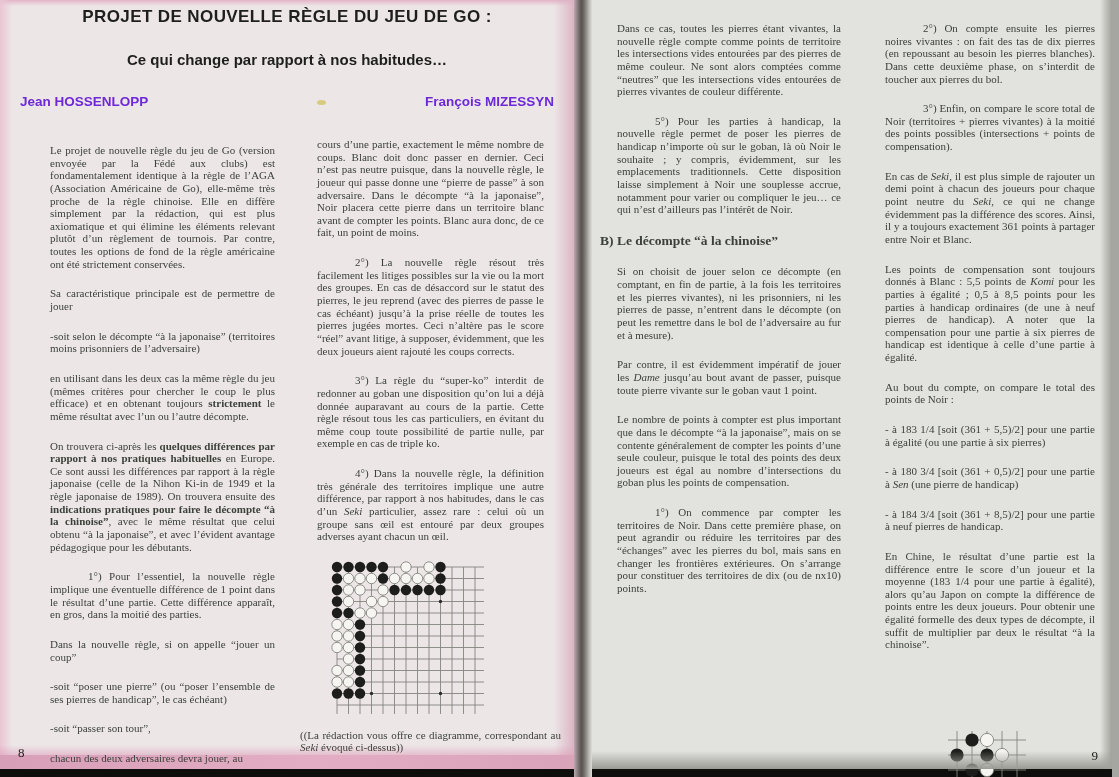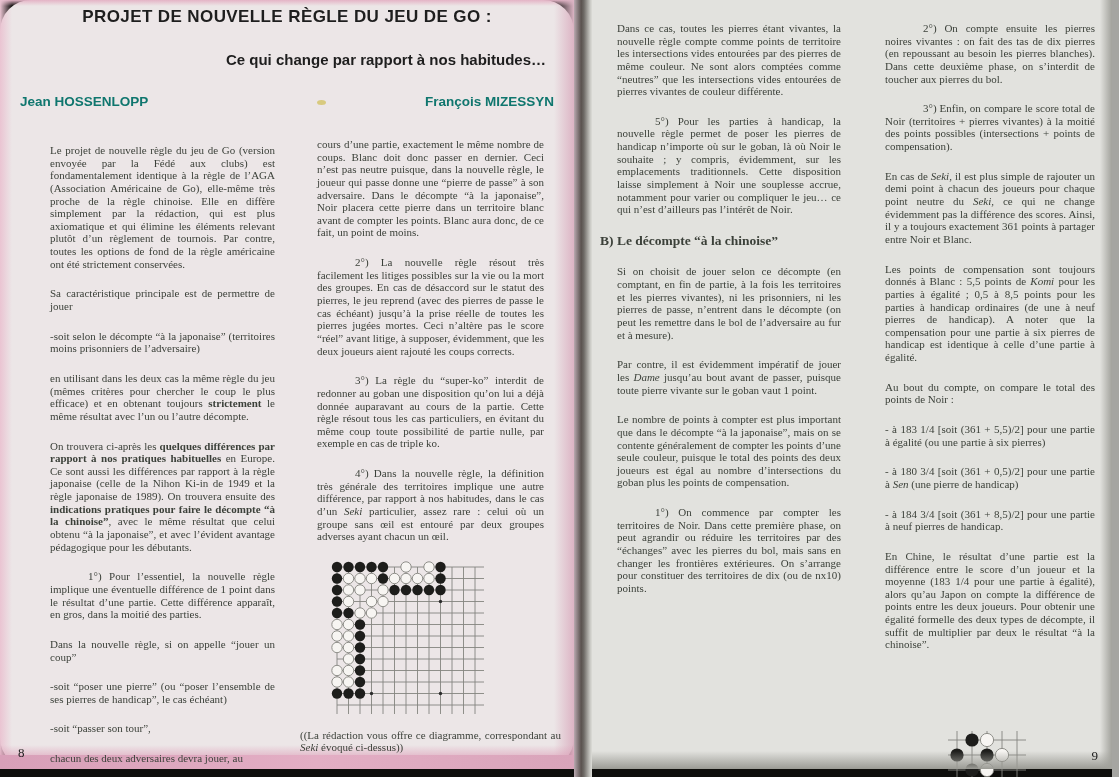--- a/index.html
+++ b/index.html
@@ -1,19 +1,19 @@
 <!DOCTYPE html>
 <html><head>
 <meta charset="utf-8">
 <style>
   html,body{margin:0;padding:0;}
   .spread{position:relative;width:1119px;height:777px;background:#0e0e0c;overflow:hidden;
           font-family:"Liberation Serif",serif;}
   
-  .page-left{position:absolute;left:0;top:0;width:574px;height:769px;background:#ece6e7;border-radius:31px;}
+  .page-left{position:absolute;left:0;top:0;width:574px;height:769px;background:#ece6e7;}
   .page-left .tint-top{position:absolute;left:0;top:0;right:0;height:6px;
       background:linear-gradient(to bottom,#e4b3c6,rgba(228,179,198,0));}
   .page-left .tint-left{position:absolute;left:0;top:0;bottom:0;width:12px;
       background:linear-gradient(to right,#eac4d2,rgba(234,196,210,0));}
   .page-left .tint-right{position:absolute;right:0;top:0;bottom:0;width:20px;
       background:linear-gradient(to left,#dcb4c4,rgba(220,180,196,0));}
   .page-left .tint-bottom{position:absolute;left:0;right:0;bottom:0;height:14px;
       background:linear-gradient(to right,#d89fb8,#e3aec4 55%,#d9a4ba);}
   .page-left .tint-bottom2{position:absolute;left:0;right:0;bottom:14px;height:10px;
       background:linear-gradient(to top,rgba(222,160,185,.55),rgba(222,160,185,0));}
@@ -24,25 +24,25 @@
   .page-right{position:absolute;left:592px;top:0;width:520px;height:769px;background:#e2e2de;}
   .page-right .shadow-bottom{position:absolute;left:0;right:0;bottom:0;height:18px;
       background:linear-gradient(to bottom,rgba(140,140,134,0),#9b9b95);}
   .page-right .shadow-right{position:absolute;right:0;top:0;bottom:0;width:12px;
       background:linear-gradient(to right,rgba(150,150,146,0),#a2a29c);}
   .edge-right{position:absolute;left:1112px;top:0;width:7px;height:777px;background:#a5a5a1;}
   
   .title{position:absolute;top:7px;left:28px;width:518px;text-align:center;
       font-family:"Liberation Sans",sans-serif;font-weight:bold;font-size:17px;
       letter-spacing:.4px;color:#1e1e1e;}
-  .subtitle{position:absolute;top:51px;left:28px;width:518px;text-align:right;
+  .subtitle{position:absolute;top:51px;left:28px;width:518px;text-align:center;
       font-family:"Liberation Sans",sans-serif;font-weight:bold;font-size:15px;color:#1e1e1e;}
   .authors{position:absolute;top:94px;left:20px;width:534px;display:flex;
       justify-content:space-between;font-family:"Liberation Sans",sans-serif;
-      font-weight:bold;font-size:13.5px;color:#0f766e;}
+      font-weight:bold;font-size:13.5px;color:#6d28d9;}
   .speck{position:absolute;left:317px;top:100px;width:9px;height:5px;border-radius:50%;
       background:#d5c46c;opacity:.85;}
   
   .col{position:absolute;text-align:justify;color:#3b4039;font-size:11px;line-height:1.15;}
   .lp-col1{left:33px;top:127px;width:259px;}
   .lp-col2{left:300px;top:121px;width:261px;}
   .rp-col1{left:8px;top:5px;width:258px;}
   .rp-col2{left:276px;top:5px;width:244px;}
   .blk-p{margin:17px;}
   .blk-p.gap,.blk-h.gap{margin-top:12px;}

